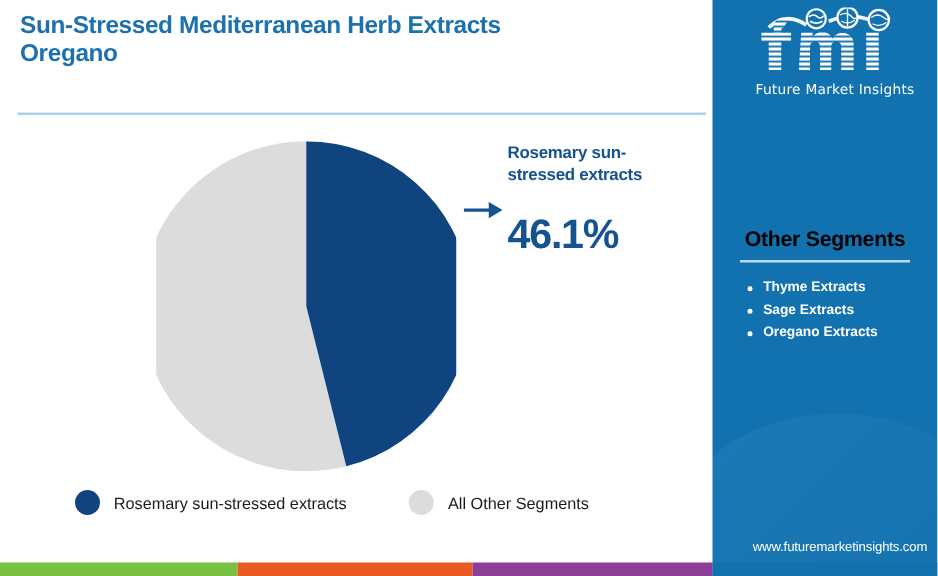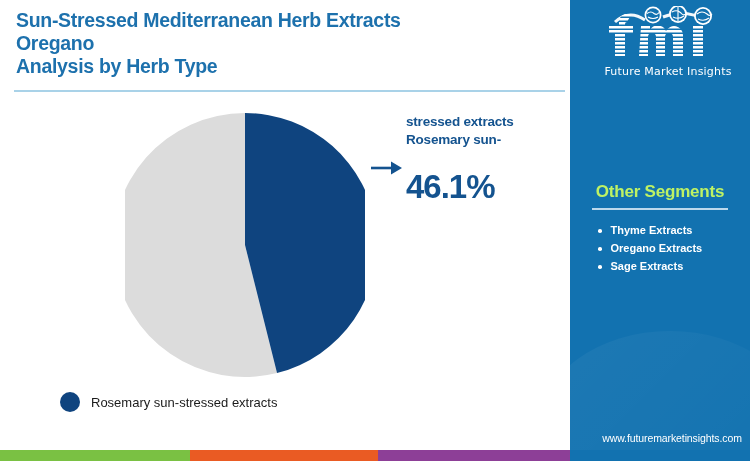--- a/index.html
+++ b/index.html
@@ -34,21 +34,21 @@
   }
   .logo-wrap { position:absolute; left:0; top:6px; width:196px; text-align:center; }
   .logo-fmi { display:block; margin:0 auto; }
   .logo-tagline {
     margin-top:3px; font-size:11px; color:#ffffff; letter-spacing:0.2px;
     font-family:"DejaVu Sans", sans-serif;
   }
 
   .segments-title {
     position:absolute; left:0; top:182px; width:180px; text-align:center;
-    font-size:17px; font-weight:bold; color:#bef264; letter-spacing:-0.2px;
+    font-size:17px; font-weight:bold; color:#000000; letter-spacing:-0.2px;
   }
   .segments-rule {
     position:absolute; left:22px; top:208px; width:136px; height:2px;
     background:#bcd9ec;
   }
   .segments-list { position:absolute; left:28px; top:222px; width:150px; }
   .seg-item {
     display:flex; align-items:flex-start; gap:9px;
     font-size:11px; color:#ffffff; line-height:17px; margin-bottom:1px;font-weight:bold;
   }
@@ -90,50 +90,53 @@
   .bar-seg { height:11px; }
 </style>
 </head>
 <body>
 
 <div class="canvas">
 
   <div class="title-block">
     <div class="title-line">Sun-Stressed Mediterranean Herb Extracts</div>
     <div class="title-line">Oregano</div>
-    <div class="title-line">Analysis by Herb Type</div>
   </div>
   <div class="header-rule"></div>
 
   <div class="pie-area">
     <svg width="240" height="264" viewBox="0 0 240 264">
 
       <path fill="#dcdcdc" d="M 120 132 L 152.02 260.06 A 132 132 0 1 1 120.00 0.00 Z"></path>
 
       <path fill="#0f447f" d="M 120 132 L 120.00 0.00 A 132 132 0 0 1 152.02 260.06 Z"></path>
     </svg>
   </div>
 
   <div class="arrow">
     <svg width="32" height="18" viewBox="0 0 32 18">
       <line x1="0" y1="9" x2="22" y2="9" stroke="#14538f" stroke-width="2.6"></line>
       <polygon points="20,2.5 31,9 20,15.5" fill="#14538f"></polygon>
     </svg>
   </div>
 
   <div class="callout">
+    <div class="callout-label">Rosemary sun-</div>
     <div class="callout-label">stressed extracts</div>
-    <div class="callout-label">Rosemary sun-</div>
     <div class="callout-value">46.1%</div>
   </div>
 
   <div class="legend">
     <div class="legend-item">
       <span class="legend-dot" style="background:#0f447f;"></span>
       <span class="legend-text">Rosemary sun-stressed extracts</span>
+    </div>
+    <div class="legend-item">
+      <span class="legend-dot" style="background:#dcdcdc;"></span>
+      <span class="legend-text">All Other Segments</span>
     </div>
   </div>
 
   <div class="side-panel">
     <div class="swoosh"></div>
 
     <div class="logo-wrap">
       <svg class="logo-fmi" width="142" height="56" viewBox="0 0 142 56">
         <defs>
           <pattern id="stripes" width="4" height="4" patternUnits="userSpaceOnUse">
@@ -182,25 +185,25 @@
     <div class="segments-title">Other Segments</div>
     <div class="segments-rule"></div>
 
     <div class="segments-list">
       <div class="seg-item">
         <span class="seg-bullet"></span>
         <span>Thyme Extracts</span>
       </div>
       <div class="seg-item">
         <span class="seg-bullet"></span>
-        <span>Oregano Extracts</span>
+        <span>Sage Extracts</span>
       </div>
       <div class="seg-item">
         <span class="seg-bullet"></span>
-        <span>Sage Extracts</span>
+        <span>Oregano Extracts</span>
       </div>
     </div>
 
     <div class="site-url">www.futuremarketinsights.com</div>
   </div>
 
   <div class="footer-bar">
     <div class="bar-seg" style="width:190px; background:#7ac143;"></div>
     <div class="bar-seg" style="width:188px; background:#ea5b23;"></div>
     <div class="bar-seg" style="width:192px; background:#8d3f97;"></div>

